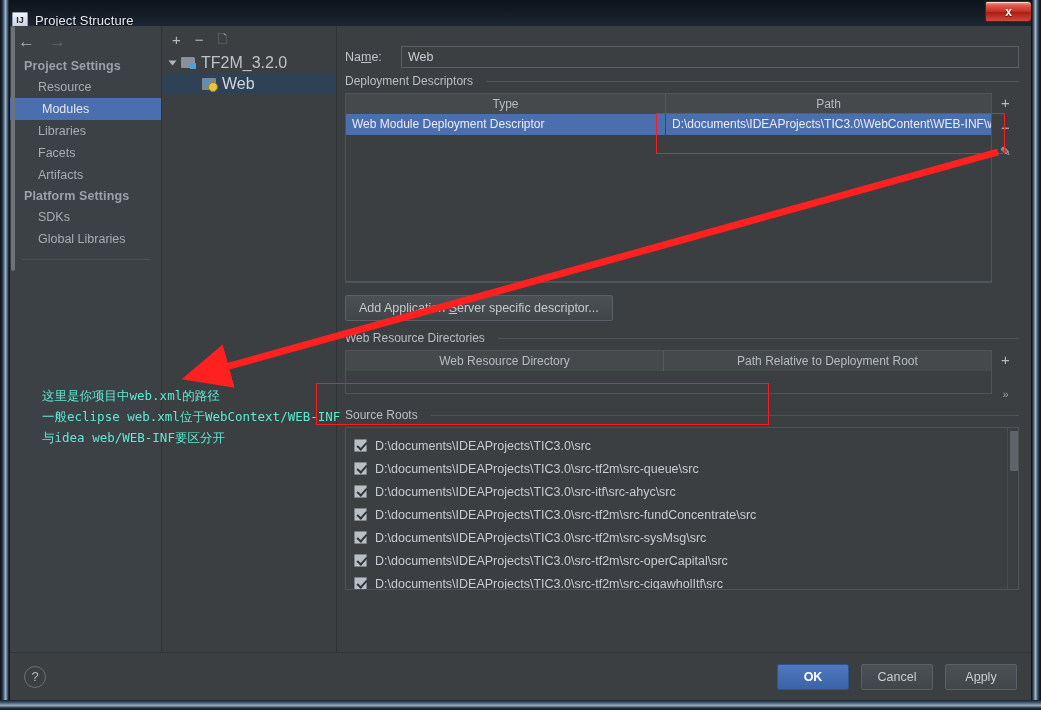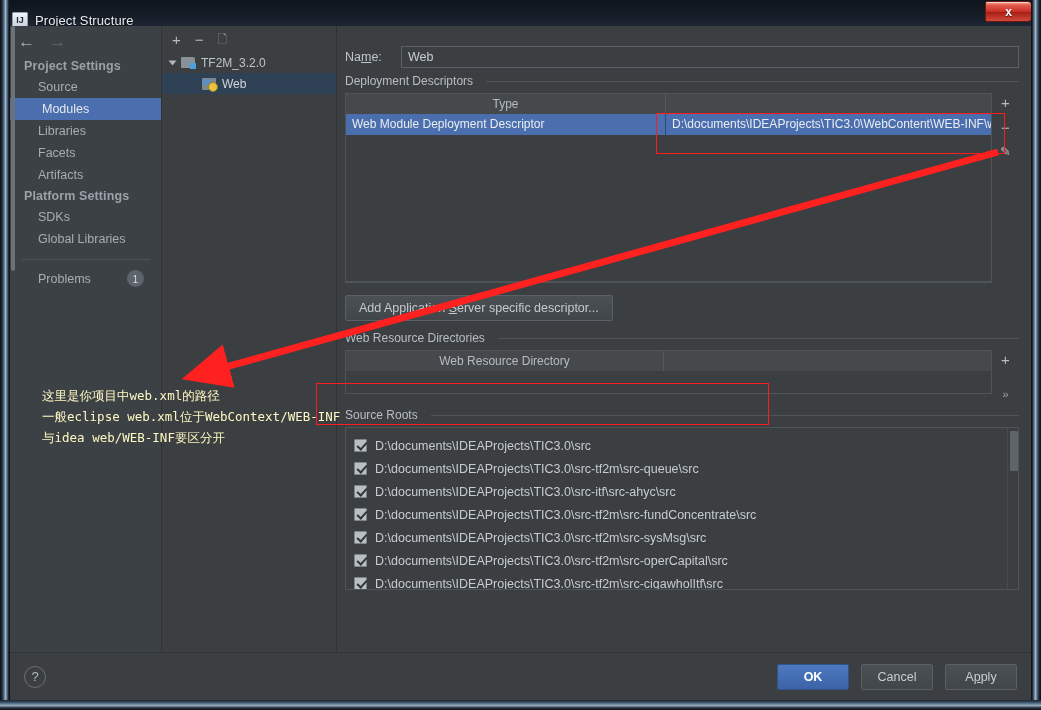--- a/index.html
+++ b/index.html
@@ -120,21 +120,21 @@
     background: #2f3336;
   }
   #sidebar-scroll {
     position: absolute; left: 1px; top: 0; width: 4px; height: 245px;
     background: #6b7278; border-radius: 2px;
   }
 
   
   #annotation {
     position: absolute; left: 42px; top: 385px;
-    color: #fef9c3; font-size: 12.5px; line-height: 21px;
+    color: #5eead4; font-size: 12.5px; line-height: 21px;
     font-family: "DejaVu Sans Mono", monospace;
     white-space: nowrap; z-index: 40; pointer-events: none;
   }
 
   
   #tree-col {
     width: 175px; background: #3c3f41;
     display: flex; flex-direction: column; position: relative;
   }
   #tree-toolbar {
@@ -144,21 +144,21 @@
   .tb-icon {
     color: #b4bbc1; font-size: 15px; line-height: 1;
     cursor: pointer; user-select: none;
   }
   .tb-icon.copy {
     font-size: 12px; color: #8d949a;
   }
   #tree-list { flex: 1; }
   .tree-row {
     display: flex; align-items: center; height: 21px;
-    font-size: 12px; color: #bdc3c7; cursor: pointer;
+    font-size: 16px; color: #bdc3c7; cursor: pointer;
   }
   .tree-row.root { padding-left: 8px; }
   .tree-row.child { padding-left: 40px; background: #2f4155; color: #d0d6db; }
   .tri {
     width: 0; height: 0; margin-right: 6px;
     border-left: 5px solid #b0b6bb; border-top: 4px solid transparent;
     border-bottom: 4px solid transparent; transform: rotate(90deg);
   }
   .folder-ico {
     width: 14px; height: 11px; margin-right: 6px; position: relative;
@@ -209,21 +209,21 @@
     color: #b8bec4; font-size: 12px; white-space: nowrap;
   }
   .group-line { flex: 1; height: 1px; background: #4f5459; }
 
   
   .table-wrap { display: flex; margin-top: 5px; }
   .table-area {
     flex: 1; min-width: 0;
     border: 1px solid #4e5458; background: #3c3f41;
   }
-  .thead { display: flex; height: 20px; background: #45494c; flex-direction: column; }
+  .thead { display: flex; height: 20px; background: #45494c; }
   .th {
     color: #b6bcc2; font-size: 12px; text-align: center;
     line-height: 20px; border-right: 1px solid #55595d;
     overflow: hidden; white-space: nowrap;
   }
   .th:last-child { border-right: none; }
   .trow { display: flex; height: 21px; }
   .trow.selected { background: #4b6eaf; }
   .td {
     color: #c6ccd1; font-size: 12px; line-height: 21px;
@@ -337,36 +337,32 @@
     <div id="content-row">
 
       <div id="sidebar">
         <div id="sidebar-scroll"></div>
         <div id="sidebar-nav">
           <span class="nav-arrow">←</span>
           <span class="nav-arrow disabled">→</span>
         </div>
 
         <div class="side-header">Project Settings</div>
-        <div class="side-item">Source</div>
+        <div class="side-item">Resource</div>
         <div class="side-item selected">Modules</div>
         <div class="side-item">Libraries</div>
         <div class="side-item">Facets</div>
         <div class="side-item">Artifacts</div>
 
         <div class="side-header">Platform Settings</div>
         <div class="side-item">SDKs</div>
         <div class="side-item">Global Libraries</div>
 
         <div class="side-sep"></div>
 
-        <div id="problems-row">
-          <span class="lbl">Problems</span>
-          <span id="problems-badge">1</span>
-        </div>
 
         <div id="sidebar-divider"></div>
       </div>
 
       <div id="tree-col">
         <div id="tree-toolbar">
           <span class="tb-icon">+</span>
           <span class="tb-icon">−</span>
           <span class="tb-icon copy">🗋</span>
         </div>

